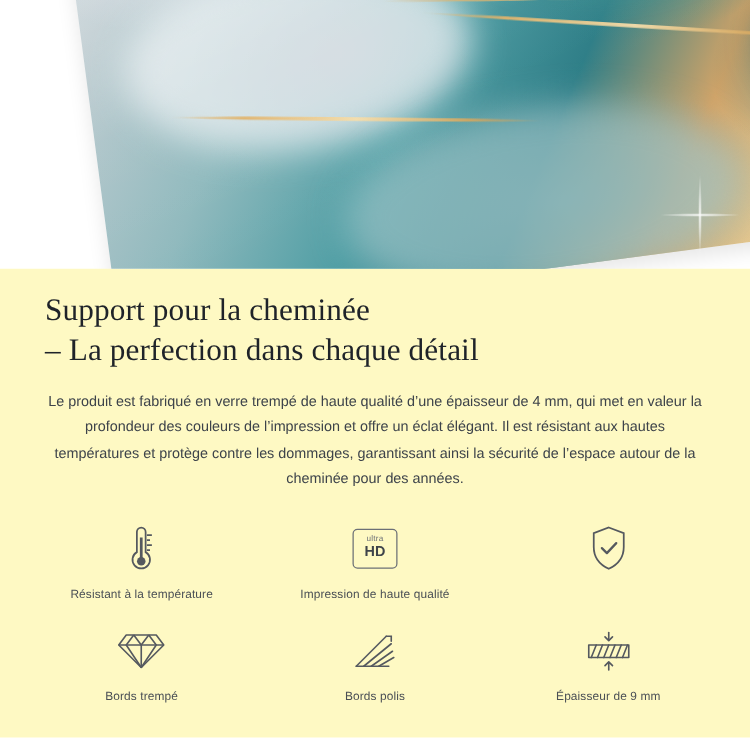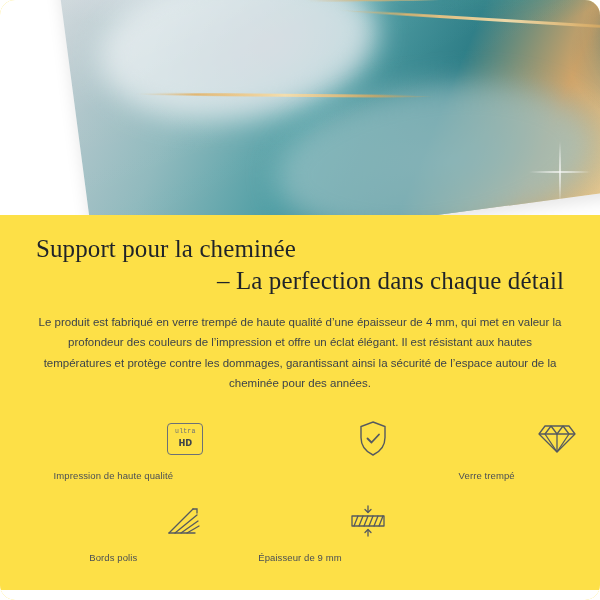--- a/index.html
+++ b/index.html
@@ -10,24 +10,23 @@
     width: 600px;
     height: 600px;
     background: #ffffff;
     font-family: "Liberation Sans", sans-serif;
     overflow: hidden;
   }
   .page {
     position: relative;
     width: 600px;
     height: 600px;
-    background: #fde047;
+    background: #fef9c3;
     box-sizing: border-box;
     overflow: hidden;
-    border-radius: 15px;
   }
 
   
   .hero {
     position: relative;
     width: 600px;
     height: 215px;
     overflow: hidden;
     background: #ffffff;
   }
@@ -138,21 +137,21 @@
   }
   .headline {
     font-family: "Liberation Serif", serif;
     font-size: 25px;
     line-height: 1.26;
     color: #1f2329;
     font-weight: 400;
     margin: 0 0 16px 0;
     letter-spacing: 0.1px;
   }
-  .headline .line2 { display: block; text-align: right; }
+  .headline .line2 { display: block; }
   .body-copy {
     font-family: "Liberation Sans", sans-serif;
     font-size: 11.5px;
     line-height: 1.78;
     color: #3d434a;
     margin: 0;
     max-width: 530px;
     text-align: center;
   }
 
@@ -167,23 +166,22 @@
     justify-items: center;
   }
   .feature {
     width: 180px;
     text-align: center;
   }
   .feature-icon {
     height: 46px;
     display: flex;
     align-items: center;
-    justify-content: flex-end;
+    justify-content: center;
     color: #55595f;
-    font-family: Liberation Mono, monospace;
   }
   .feature-label {
     margin-top: 8px;
     font-size: 9.5px;
     color: #4a4f55;
     line-height: 1.3;
     letter-spacing: 0.1px;
   }
   .hd-badge {
     width: 34px;
@@ -238,20 +236,34 @@
   <div class="content">
     <h1 class="headline">
       <span>Support pour la cheminée</span>
       <span class="line2">– La perfection dans chaque détail</span>
     </h1>
     <p class="body-copy">Le produit est fabriqué en verre trempé de haute qualité d’une épaisseur de 4 mm, qui met en valeur la profondeur des couleurs de l’impression et offre un éclat élégant. Il est résistant aux hautes températures et protège contre les dommages, garantissant ainsi la sécurité de l’espace autour de la cheminée pour des années.</p>
   </div>
 
   <div class="features">
 
+    <div class="feature">
+      <div class="feature-icon">
+        <svg width="26" height="42" viewBox="0 0 26 42" fill="none" stroke="#55595f" stroke-width="1.4">
+          <path d="M13 4a3.5 3.5 0 0 1 3.5 3.5v16.2a7 7 0 1 1-7 0V7.5A3.5 3.5 0 0 1 13 4z"></path>
+          <circle cx="13" cy="31" r="3.4" fill="#55595f" stroke="none"></circle>
+          <line x1="13" y1="12" x2="13" y2="30" stroke-width="2.2"></line>
+          <line x1="17.5" y1="10" x2="21.5" y2="10"></line>
+          <line x1="17.5" y1="14" x2="20" y2="14"></line>
+          <line x1="17.5" y1="18" x2="21.5" y2="18"></line>
+          <line x1="17.5" y1="22" x2="20" y2="22"></line>
+        </svg>
+      </div>
+      <div class="feature-label">Résistant à la température</div>
+    </div>
 
     <div class="feature">
       <div class="feature-icon">
         <div class="hd-badge">
           <span class="t1">ultra</span>
           <span class="t2">HD</span>
         </div>
       </div>
       <div class="feature-label">Impression de haute qualité</div>
     </div>
@@ -269,21 +281,21 @@
       <div class="feature-icon">
         <svg width="40" height="34" viewBox="0 0 40 34" fill="none" stroke="#55595f" stroke-width="1.3" stroke-linejoin="round">
           <path d="M8 4h24l6 8-18 18L2 12 8 4z"></path>
           <path d="M2 12h36"></path>
           <path d="M14 4l-6 8 12 18"></path>
           <path d="M26 4l6 8-12 18"></path>
           <path d="M14 4l6 8 6-8"></path>
           <path d="M20 12v18"></path>
         </svg>
       </div>
-      <div class="feature-label">Verre trempé</div>
+      <div class="feature-label">Bords trempé</div>
     </div>
 
     <div class="feature">
       <div class="feature-icon">
         <svg width="38" height="32" viewBox="0 0 38 32" fill="none" stroke="#55595f" stroke-width="1.3" stroke-linecap="round">
           <path d="M4 28L28 4"></path>
           <path d="M28 4h4v4"></path>
           <path d="M10 28L32 10"></path>
           <path d="M16 28L33 16"></path>
           <path d="M22 28L34 21"></path>

